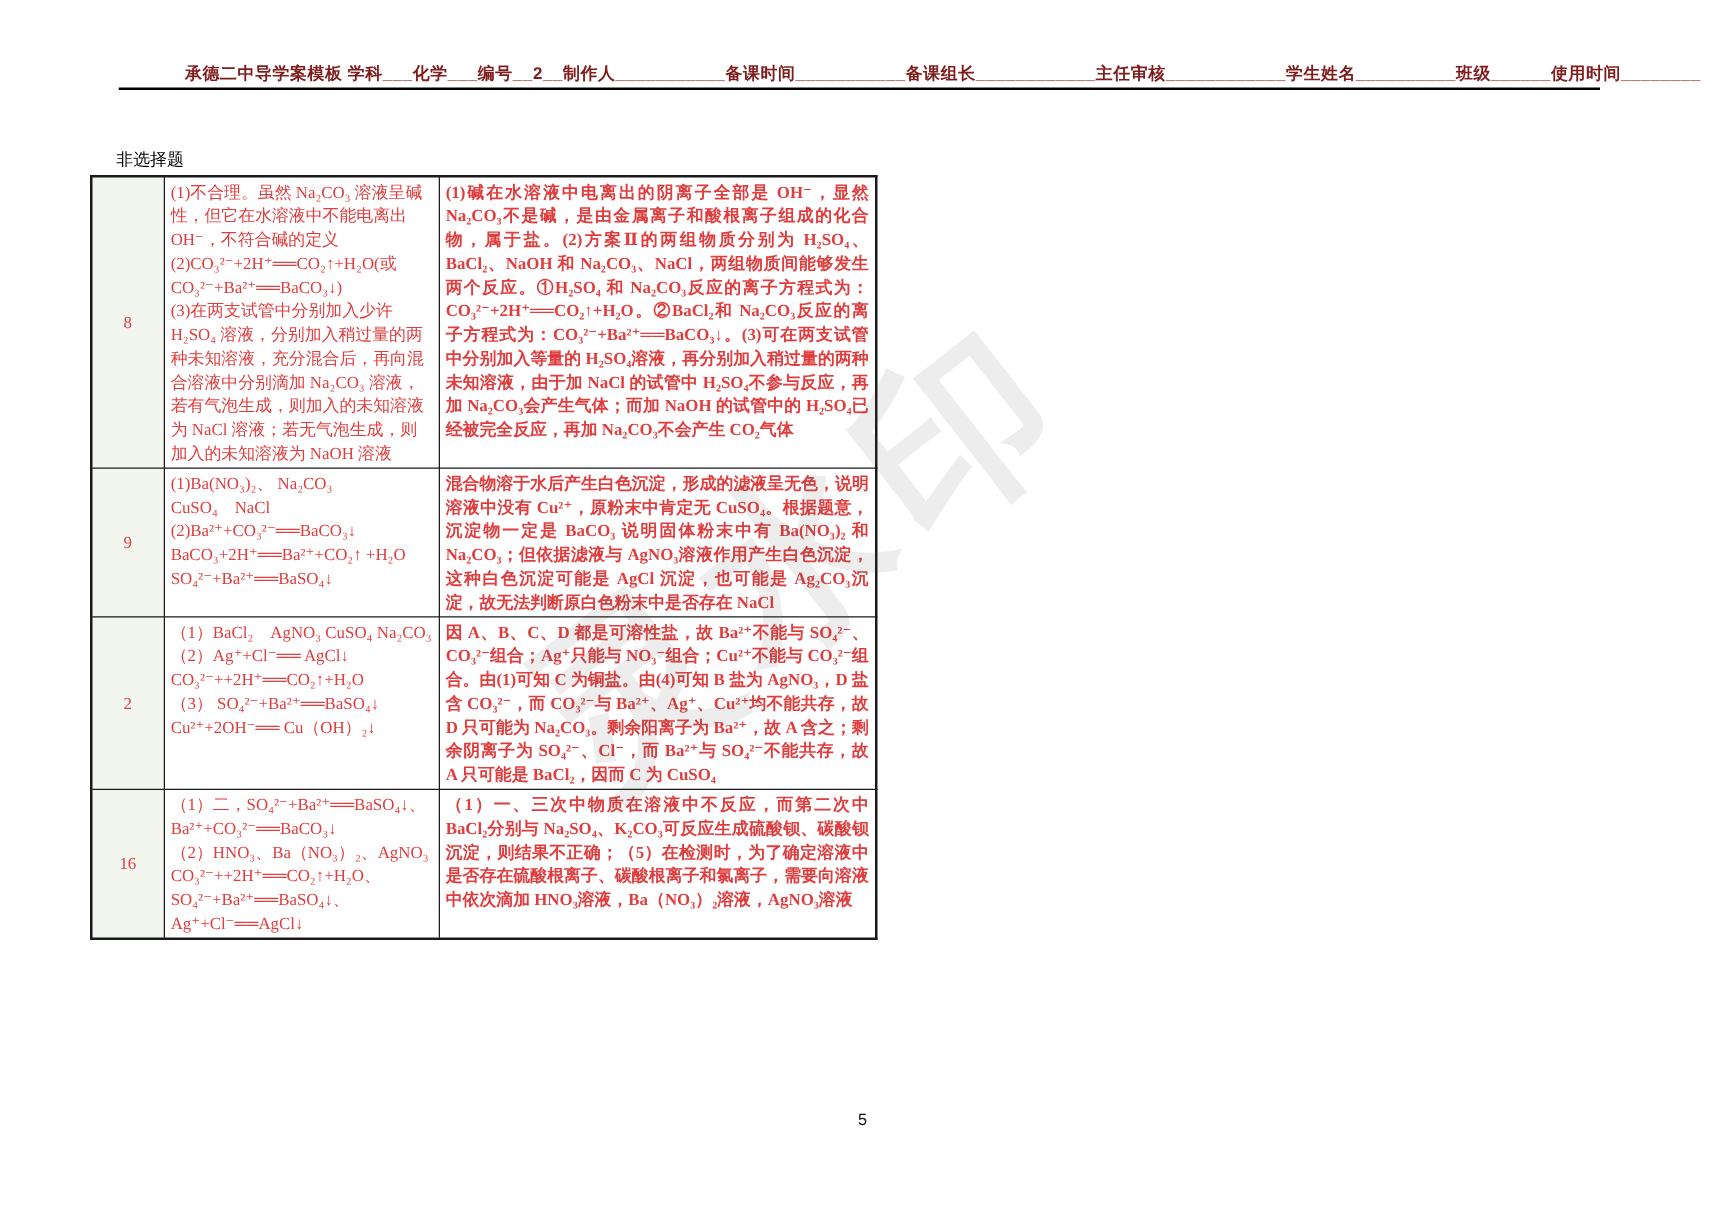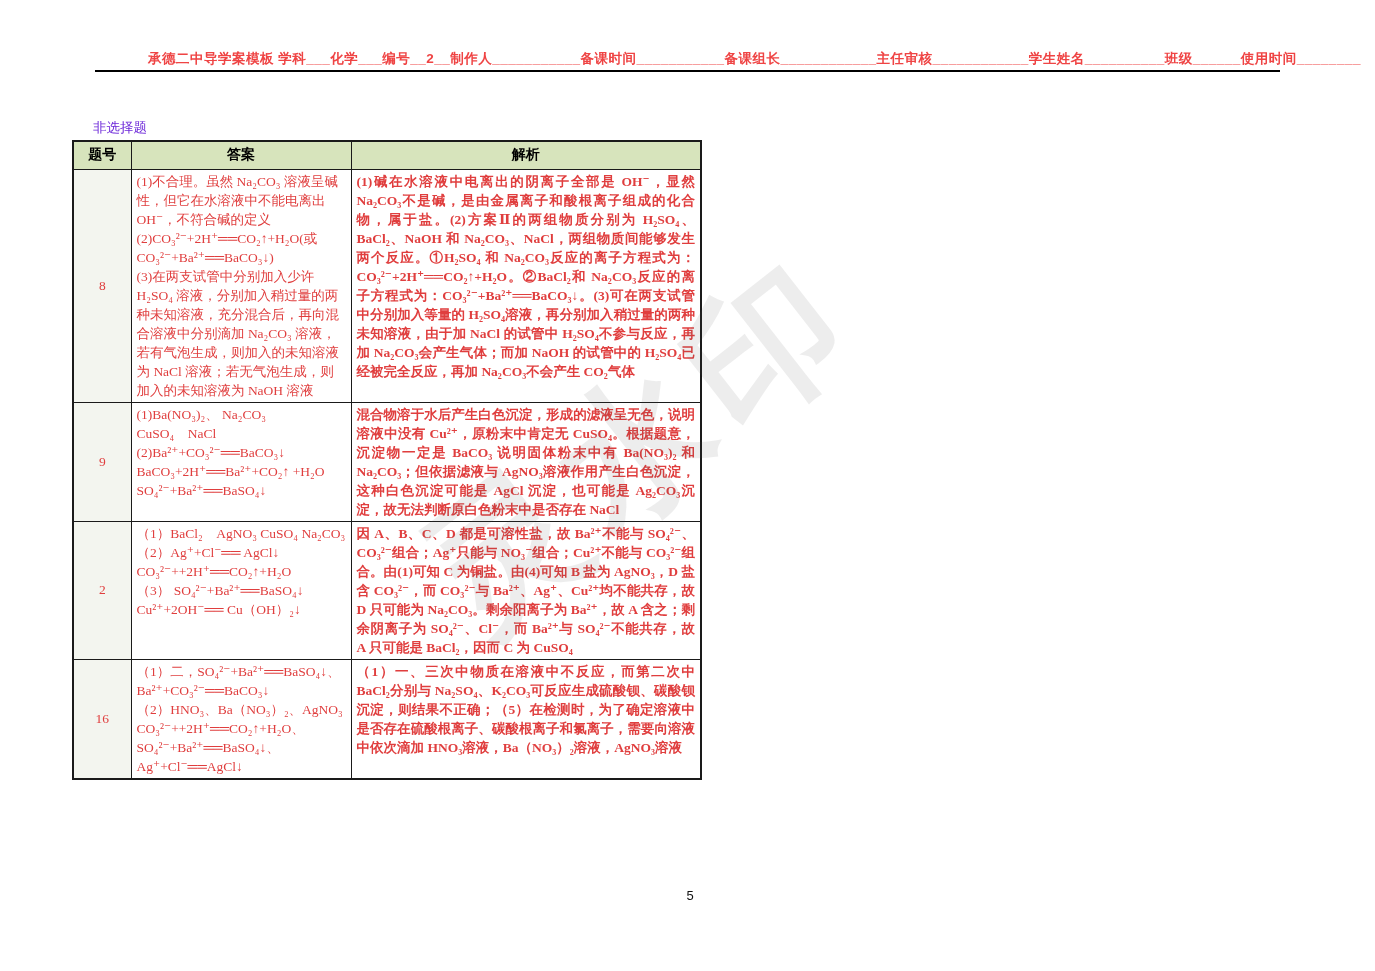--- a/index.html
+++ b/index.html
@@ -3,30 +3,30 @@
 <meta charset="utf-8">
 <style>
   html,body{margin:0;padding:0;}
   body{
     width:1375px;height:971px;position:relative;background:#ffffff;
     font-family:"Liberation Sans","DejaVu Sans",sans-serif;
     overflow:hidden;
   }
   .doc-header{
     position:absolute;left:148px;top:50px;width:1130px;
-    font-weight:bold;font-size:13.5px;color:#ef4444;white-space:nowrap;
+    font-weight:bold;font-size:13.5px;color:#7f1d1d;white-space:nowrap;
     letter-spacing:0.5px;
   }
   .header-rule{
     position:absolute;left:95px;top:70px;width:1185px;height:0;
     border-top:2px solid #000;
   }
   .section-label{
     position:absolute;left:93px;top:119px;
-    color:#6d28d9;font-size:13.5px;font-family:"Liberation Serif","DejaVu Serif",serif;
+    color:#000000;font-size:13.5px;font-family:"Liberation Serif","DejaVu Serif",serif;
   }
   table.answer-table{
     position:absolute;left:72px;top:140px;
     border-collapse:collapse;table-layout:fixed;
     border:2px solid #1a1a1a;
     font-family:"Liberation Serif","DejaVu Serif",serif;
   }
   table.answer-table td,table.answer-table th{
     border:1px solid #1a1a1a;
     padding:2px 5px;
@@ -75,25 +75,20 @@
 
 <div class="section-label">非选择题</div>
 
 <table class="answer-table">
   <colgroup>
       <col class="c-no">
       <col class="c-ans">
       <col class="c-ana">
     </colgroup>
   <tbody>
-      <tr class="head-row">
-    <th>题号</th>
-    <th>答案</th>
-    <th>解析</th>
-  </tr>
   <tr class="r8">
     <td class="qno">8</td>
     <td class="answer">(1)不合理。虽然 Na₂CO₃ 溶液呈碱性，但它在水溶液中不能电离出 OH⁻，不符合碱的定义
 (2)CO₃²⁻+2H⁺══CO₂↑+H₂O(或 CO₃²⁻+Ba²⁺══BaCO₃↓)
 (3)在两支试管中分别加入少许 H₂SO₄ 溶液，分别加入稍过量的两种未知溶液，充分混合后，再向混合溶液中分别滴加 Na₂CO₃ 溶液，若有气泡生成，则加入的未知溶液为 NaCl 溶液；若无气泡生成，则加入的未知溶液为 NaOH 溶液</td>
     <td class="analysis">(1)碱在水溶液中电离出的阴离子全部是 OH⁻，显然 Na₂CO₃不是碱，是由金属离子和酸根离子组成的化合物，属于盐。(2)方案Ⅱ的两组物质分别为 H₂SO₄、BaCl₂、NaOH 和 Na₂CO₃、NaCl，两组物质间能够发生两个反应。①H₂SO₄ 和 Na₂CO₃反应的离子方程式为：CO₃²⁻+2H⁺══CO₂↑+H₂O。②BaCl₂和 Na₂CO₃反应的离子方程式为：CO₃²⁻+Ba²⁺══BaCO₃↓。(3)可在两支试管中分别加入等量的 H₂SO₄溶液，再分别加入稍过量的两种未知溶液，由于加 NaCl 的试管中 H₂SO₄不参与反应，再加 Na₂CO₃会产生气体；而加 NaOH 的试管中的 H₂SO₄已经被完全反应，再加 Na₂CO₃不会产生 CO₂气体</td>
   </tr>
   <tr class="r9">
     <td class="qno">9</td>
     <td class="answer">(1)Ba(NO₃)₂、 Na₂CO₃

